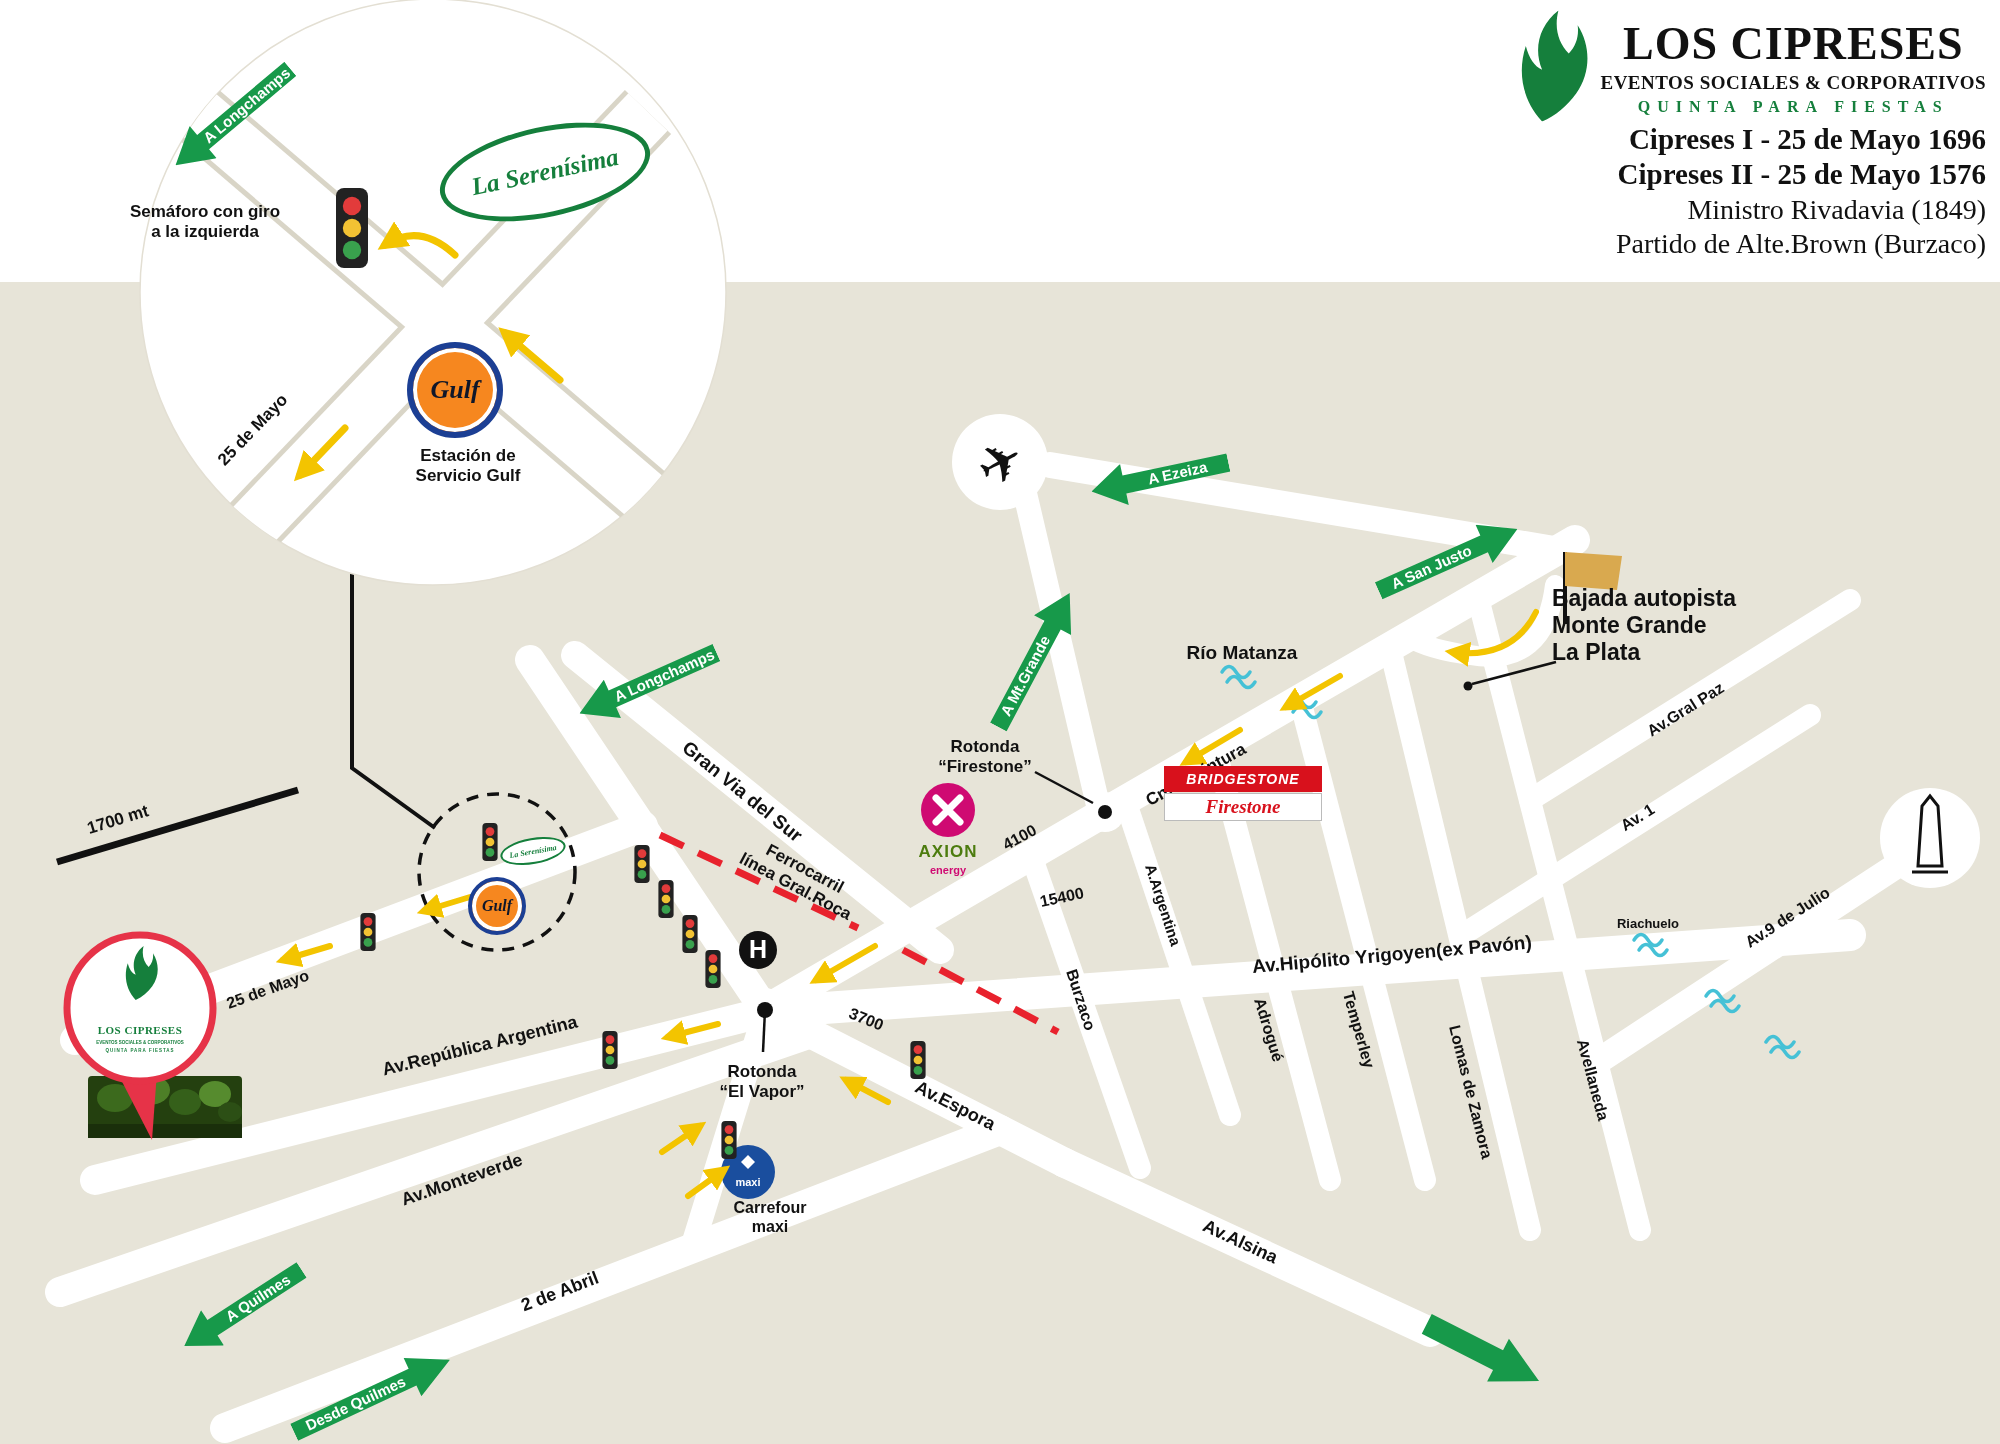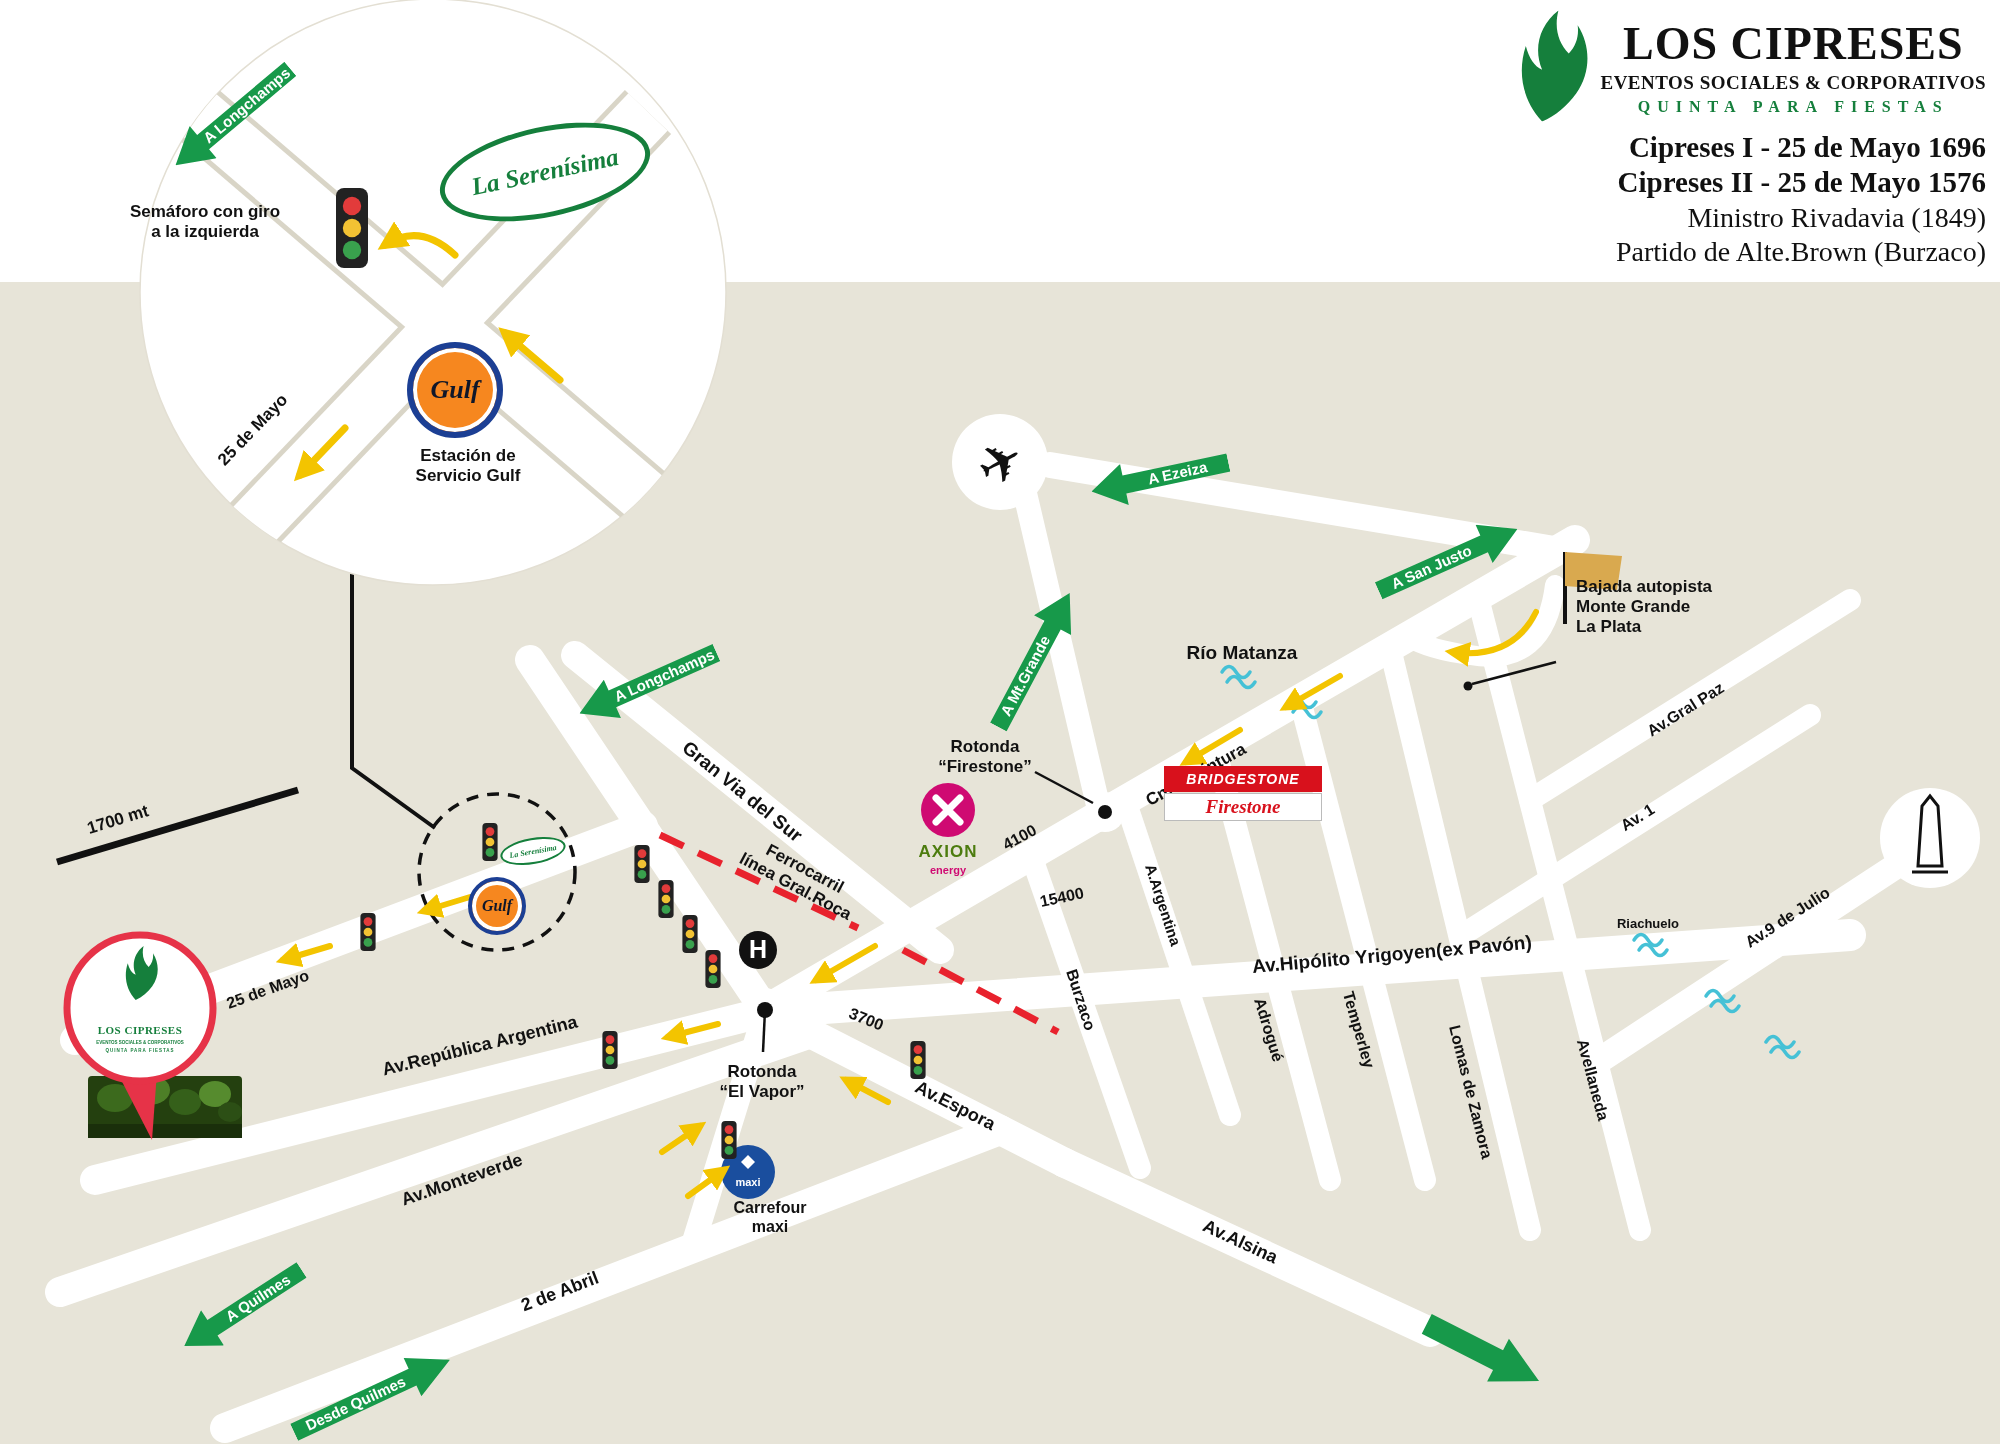--- a/index.html
+++ b/index.html
@@ -30,21 +30,21 @@
   .bstone{position:absolute;transform:translate(-50%,-50%);display:flex;align-items:center;
           justify-content:center;font-style:italic;font-weight:bold;box-sizing:border-box;}
   
   .hdr{position:absolute;top:10px;right:14px;text-align:right;color:#111;
        font-family:"Liberation Serif",serif;}
   .hdr-top{display:flex;align-items:center;justify-content:flex-end;gap:12px;}
   .hdr-col{text-align:center;}
   .hdr-brand{font-size:46px;letter-spacing:1px;font-weight:600;}
   .hdr-sub{font-size:19px;font-weight:bold;letter-spacing:.5px;margin-top:2px;}
   .hdr-tag{font-size:16px;font-weight:bold;letter-spacing:7px;color:#157f3c;margin-top:4px;}
-  .addr{margin-top:8px;line-height:1.22;}
+  .addr{line-height:1.22;}
   .addr .b{font-weight:bold;font-size:29px;}
   .addr .n{font-weight:normal;font-size:28px;}
 </style>
 </head>
 <body>
 
 <div id="stage">
 
 <svg id="base" width="2000" height="1444" viewBox="0 0 2000 1444">
   <defs>
@@ -258,21 +258,21 @@
 <div class="lbl" style="left:462px;top:1180px;--r:-19deg;font-size:18px">Av.Monteverde</div>
 <div class="lbl" style="left:560px;top:1292px;--r:-21deg;font-size:18px">2 de Abril</div>
 <div class="lbl" style="left:268px;top:990px;--r:-20deg">25 de Mayo</div>
 
 <div class="lbl" style="left:985px;top:757px;font-size:17px">Rotonda
 “Firestone”</div>
 <div class="lbl" style="left:762px;top:1082px;font-size:17px">Rotonda
 “El Vapor”</div>
 <div class="lbl" style="left:1242px;top:653px;font-size:19px">Río Matanza</div>
 <div class="lbl" style="left:1648px;top:924px;font-size:13px">Riachuelo</div>
-<div class="lbl ta-l" style="left:1644px;top:607px;font-size:17px">Bajada autopista
+<div class="lbl ta-l" style="left:1644px;top:626px;font-size:23px">Bajada autopista
 Monte Grande
 La Plata</div>
 <div class="lbl" style="left:770px;top:1218px">Carrefour
 maxi</div>
 <div class="lbl white" style="left:758px;top:950px;font-size:25px">H</div>
 <div class="lbl white" style="left:748px;top:1182px;font-size:11px">maxi</div>
 <div class="lbl" style="left:948px;top:852px;font-size:17px;color:#4d7c0f;letter-spacing:1px">AXION</div>
 <div class="lbl" style="left:948px;top:870px;font-size:11px;color:#cf0a72">energy</div>
 <div class="bstone" style="left:1243px;top:779px;width:158px;height:26px;background:#d8111c;color:#fff;font-size:14px;letter-spacing:1px">BRIDGESTONE</div>
 <div class="bstone" style="left:1243px;top:807px;width:158px;height:28px;background:#fff;border:1px solid #bbb;color:#d8111c;font-size:19px;font-family:'Liberation Serif',serif">Firestone</div>

